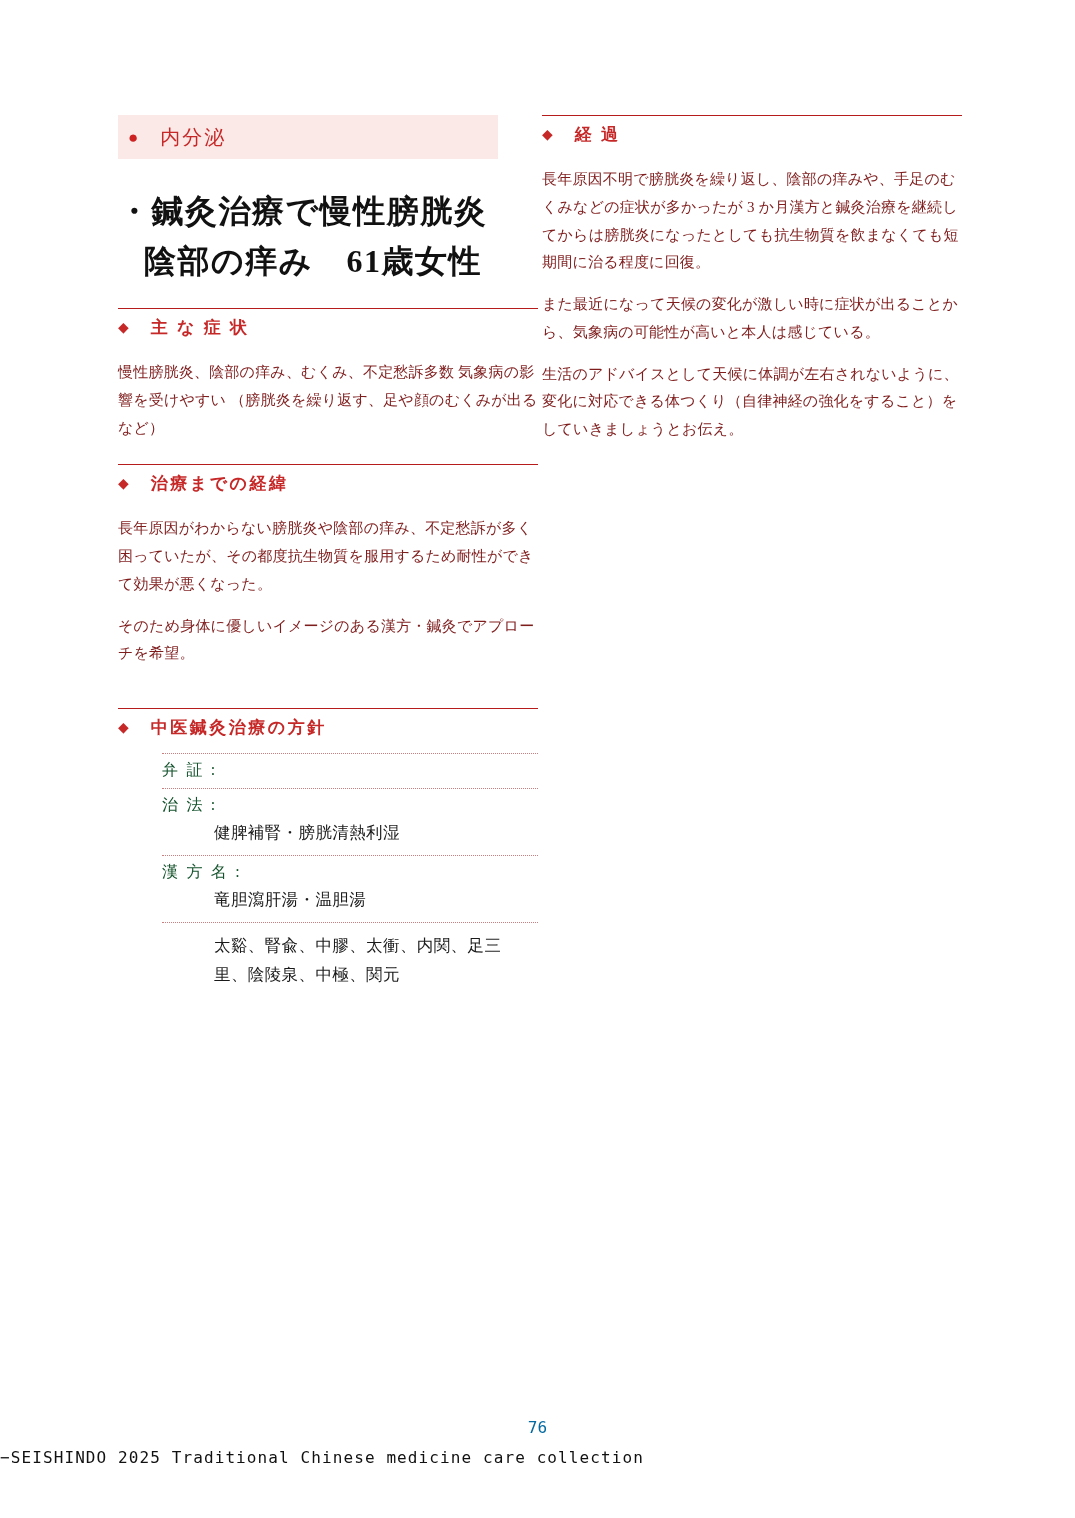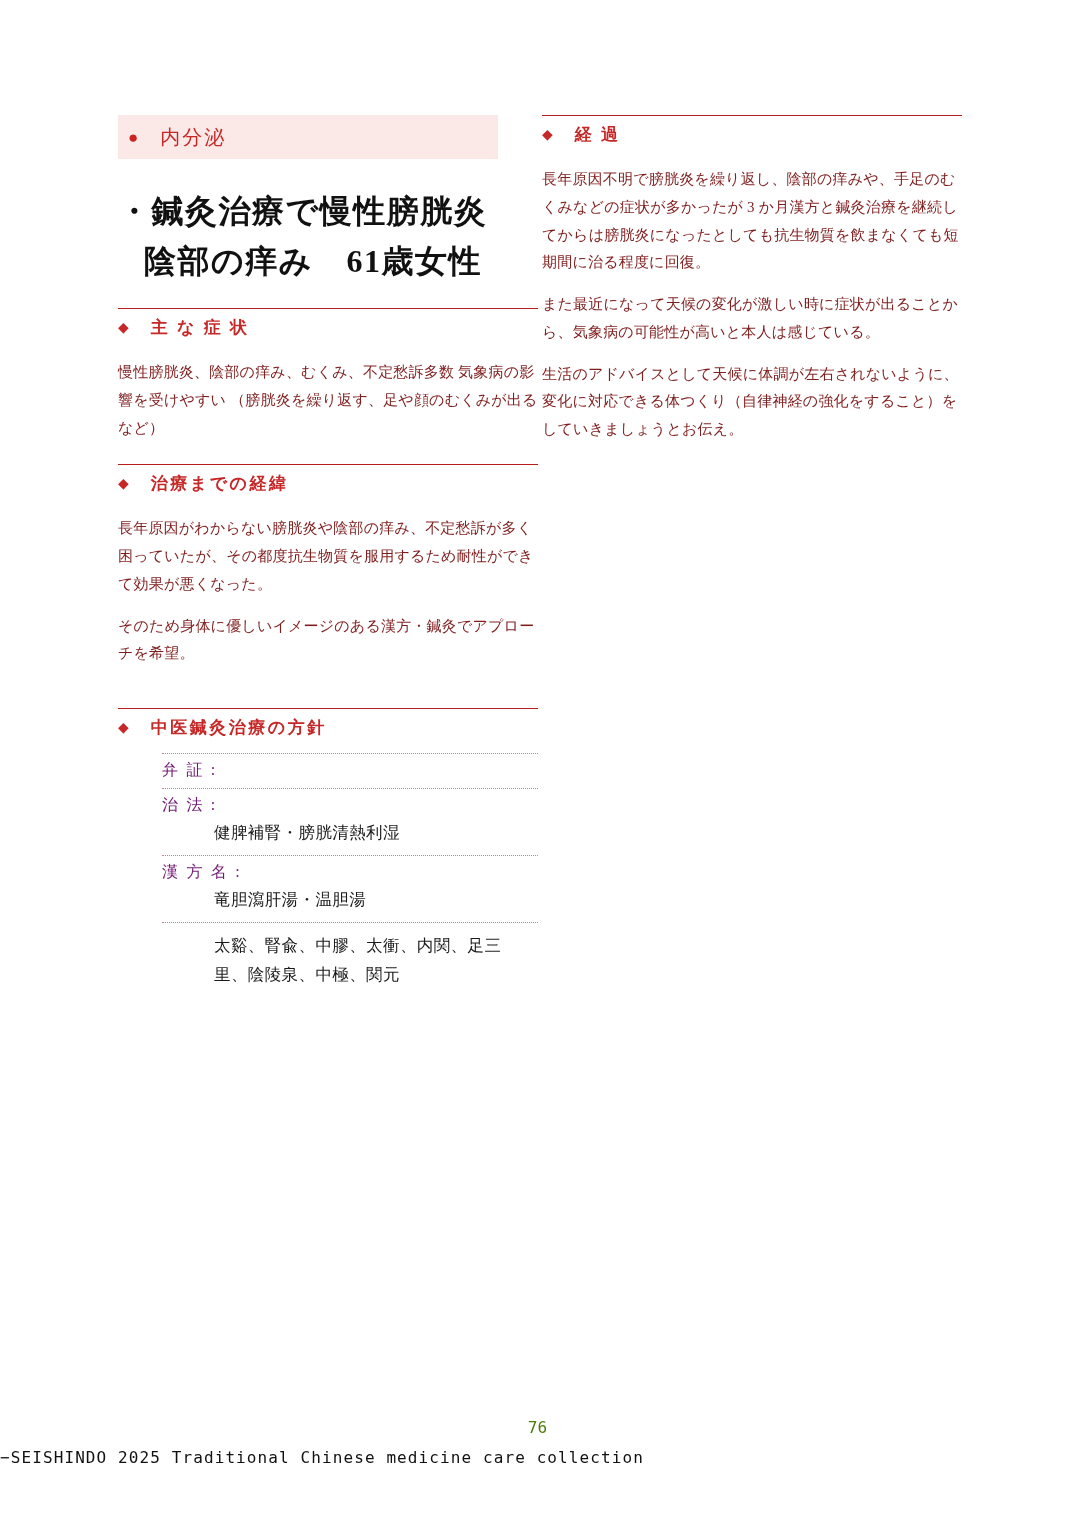--- a/index.html
+++ b/index.html
@@ -116,21 +116,21 @@
     margin-top: 14px;
     padding-left: 44px;
   }
   .policy-row {
     border-top: 1.1px dotted #c97f7f;
     padding-top: 6px;
     padding-bottom: 7px;
   }
   .policy-row:first-child { border-top: 1.1px dotted #c97f7f; }
   .policy-label {
-    color: #701a75;
+    color: #14532d;
     font-size: 16px;
     letter-spacing: 2.2px;
   }
   .policy-value {
     font-size: 16.5px;
     line-height: 1.8;
     padding-left: 52px;
     padding-top: 2px;
     letter-spacing: 0.4px;
     color: #1a1a1a;
@@ -141,21 +141,21 @@
 
   
   .page-number {
     position: absolute;
     left: 0;
     right: 0;
     top: 1418px;
     text-align: center;
     font-size: 16px;
     font-family: "DejaVu Sans Mono", monospace;
-    color: #4d7c0f;
+    color: #0369a1;
   }
   .footer-line {
     position: absolute;
     left: 0;
     right: 40px;
     top: 1448px;
     text-align: left;
     font-size: 16px;
     letter-spacing: 1.1px;
     font-family: "DejaVu Sans Mono", monospace;

